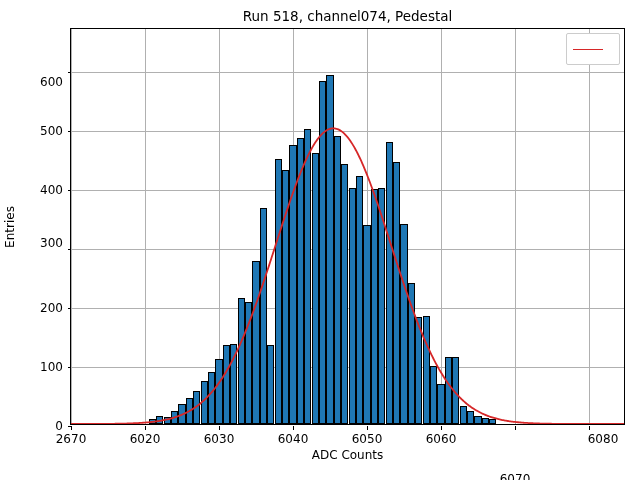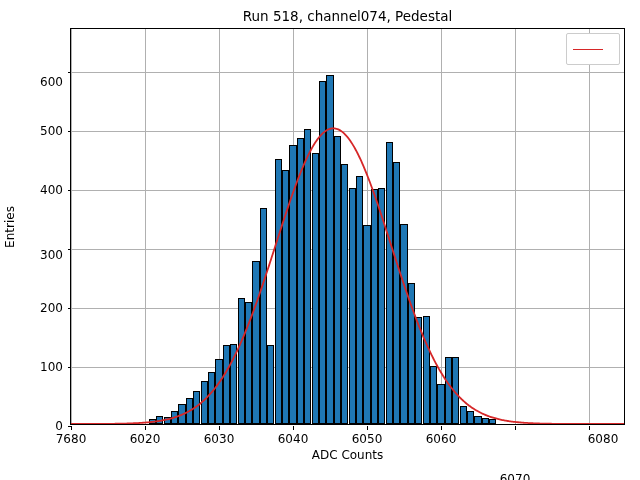--- a/index.html
+++ b/index.html
@@ -141,21 +141,21 @@
           <div class="bar" style="left: 410.7px; width: 7.4px; height: 6.49851px; background: rgb(31, 119, 180); border-color: rgb(0, 0, 0);"></div>
           <div class="bar" style="left: 418.1px; width: 7.4px; height: 4.72619px; background: rgb(31, 119, 180); border-color: rgb(0, 0, 0);"></div>
         </div>
       <svg id="fitsvg" viewBox="0 0 555 397" preserveAspectRatio="none">
         <path id="fitpath" fill="none" stroke="#d62728" stroke-width="1.8" vector-effect="non-scaling-stroke" d="M0.00 396.99 L0.93 396.99 L1.85 396.99 L2.77 396.99 L3.70 396.99 L4.63 396.99 L5.55 396.99 L6.48 396.98 L7.40 396.98 L8.32 396.98 L9.25 396.98 L10.18 396.98 L11.10 396.98 L12.03 396.98 L12.95 396.97 L13.88 396.97 L14.80 396.97 L15.72 396.97 L16.65 396.97 L17.58 396.96 L18.50 396.96 L19.43 396.96 L20.35 396.96 L21.27 396.95 L22.20 396.95 L23.13 396.95 L24.05 396.94 L24.97 396.94 L25.90 396.94 L26.82 396.93 L27.75 396.93 L28.68 396.92 L29.60 396.92 L30.52 396.91 L31.45 396.90 L32.38 396.90 L33.30 396.89 L34.23 396.88 L35.15 396.88 L36.08 396.87 L37.00 396.86 L37.92 396.85 L38.85 396.84 L39.77 396.83 L40.70 396.82 L41.63 396.81 L42.55 396.80 L43.48 396.79 L44.40 396.77 L45.32 396.76 L46.25 396.74 L47.18 396.73 L48.10 396.71 L49.02 396.69 L49.95 396.67 L50.87 396.65 L51.80 396.63 L52.73 396.61 L53.65 396.59 L54.57 396.56 L55.50 396.54 L56.43 396.51 L57.35 396.48 L58.27 396.45 L59.20 396.42 L60.13 396.38 L61.05 396.35 L61.98 396.31 L62.90 396.27 L63.83 396.23 L64.75 396.19 L65.67 396.14 L66.60 396.09 L67.53 396.04 L68.45 395.99 L69.38 395.93 L70.30 395.87 L71.22 395.81 L72.15 395.75 L73.07 395.68 L74.00 395.61 L74.93 395.53 L75.85 395.45 L76.78 395.37 L77.70 395.29 L78.63 395.20 L79.55 395.10 L80.47 395.00 L81.40 394.90 L82.33 394.79 L83.25 394.68 L84.17 394.56 L85.10 394.44 L86.03 394.31 L86.95 394.17 L87.88 394.03 L88.80 393.88 L89.72 393.73 L90.65 393.57 L91.58 393.40 L92.50 393.22 L93.42 393.04 L94.35 392.85 L95.27 392.65 L96.20 392.45 L97.13 392.23 L98.05 392.01 L98.98 391.78 L99.90 391.53 L100.83 391.28 L101.75 391.02 L102.67 390.75 L103.60 390.46 L104.52 390.17 L105.45 389.86 L106.38 389.54 L107.30 389.21 L108.23 388.87 L109.15 388.52 L110.08 388.15 L111.00 387.77 L111.92 387.37 L112.85 386.96 L113.77 386.53 L114.70 386.09 L115.63 385.63 L116.55 385.16 L117.48 384.67 L118.40 384.17 L119.33 383.64 L120.25 383.10 L121.17 382.54 L122.10 381.96 L123.03 381.37 L123.95 380.75 L124.88 380.11 L125.80 379.45 L126.72 378.77 L127.65 378.07 L128.57 377.35 L129.50 376.61 L130.42 375.84 L131.35 375.05 L132.28 374.24 L133.20 373.40 L134.13 372.54 L135.05 371.65 L135.97 370.74 L136.90 369.80 L137.82 368.83 L138.75 367.84 L139.67 366.82 L140.60 365.78 L141.53 364.70 L142.45 363.60 L143.38 362.47 L144.30 361.30 L145.22 360.11 L146.15 358.89 L147.08 357.64 L148.00 356.36 L148.92 355.05 L149.85 353.70 L150.78 352.33 L151.70 350.92 L152.63 349.48 L153.55 348.01 L154.47 346.50 L155.40 344.96 L156.33 343.39 L157.25 341.79 L158.17 340.15 L159.10 338.48 L160.03 336.77 L160.95 335.04 L161.88 333.26 L162.80 331.46 L163.72 329.61 L164.65 327.74 L165.58 325.83 L166.50 323.89 L167.43 321.91 L168.35 319.90 L169.28 317.86 L170.20 315.78 L171.13 313.67 L172.05 311.53 L172.97 309.35 L173.90 307.15 L174.82 304.91 L175.75 302.63 L176.68 300.33 L177.60 298.00 L178.53 295.63 L179.45 293.24 L180.38 290.82 L181.30 288.36 L182.22 285.88 L183.15 283.38 L184.07 280.84 L185.00 278.28 L185.93 275.69 L186.85 273.08 L187.78 270.45 L188.70 267.79 L189.63 265.11 L190.55 262.41 L191.47 259.69 L192.40 256.95 L193.32 254.19 L194.25 251.42 L195.18 248.63 L196.10 245.82 L197.02 243.00 L197.95 240.17 L198.88 237.33 L199.80 234.48 L200.73 231.61 L201.65 228.75 L202.57 225.87 L203.50 222.99 L204.43 220.11 L205.35 217.23 L206.27 214.34 L207.20 211.46 L208.13 208.58 L209.05 205.70 L209.98 202.83 L210.90 199.97 L211.82 197.12 L212.75 194.27 L213.68 191.44 L214.60 188.62 L215.52 185.82 L216.45 183.04 L217.38 180.27 L218.30 177.53 L219.23 174.81 L220.15 172.11 L221.07 169.43 L222.00 166.79 L222.93 164.17 L223.85 161.58 L224.78 159.03 L225.70 156.51 L226.63 154.02 L227.55 151.57 L228.47 149.16 L229.40 146.79 L230.32 144.47 L231.25 142.18 L232.18 139.94 L233.10 137.75 L234.03 135.61 L234.95 133.52 L235.88 131.47 L236.80 129.48 L237.72 127.55 L238.65 125.67 L239.57 123.85 L240.50 122.08 L241.43 120.38 L242.35 118.73 L243.28 117.15 L244.20 115.63 L245.13 114.17 L246.05 112.78 L246.97 111.46 L247.90 110.20 L248.82 109.01 L249.75 107.89 L250.67 106.84 L251.60 105.87 L252.53 104.96 L253.45 104.12 L254.38 103.36 L255.30 102.67 L256.23 102.06 L257.15 101.52 L258.07 101.05 L259.00 100.66 L259.93 100.35 L260.85 100.11 L261.78 99.94 L262.70 99.86 L263.63 99.85 L264.55 99.91 L265.48 100.05 L266.40 100.27 L267.32 100.56 L268.25 100.93 L269.18 101.37 L270.10 101.89 L271.02 102.48 L271.95 103.15 L272.88 103.89 L273.80 104.70 L274.73 105.59 L275.65 106.55 L276.57 107.58 L277.50 108.67 L278.43 109.84 L279.35 111.08 L280.27 112.38 L281.20 113.75 L282.13 115.19 L283.05 116.69 L283.98 118.26 L284.90 119.88 L285.82 121.57 L286.75 123.32 L287.68 125.12 L288.60 126.99 L289.52 128.91 L290.45 130.88 L291.38 132.91 L292.30 134.98 L293.22 137.11 L294.15 139.29 L295.07 141.52 L296.00 143.79 L296.93 146.10 L297.85 148.46 L298.77 150.85 L299.70 153.29 L300.63 155.77 L301.55 158.28 L302.48 160.82 L303.40 163.40 L304.32 166.01 L305.25 168.65 L306.18 171.31 L307.10 174.00 L308.03 176.72 L308.95 179.46 L309.88 182.22 L310.80 185.00 L311.72 187.79 L312.65 190.61 L313.57 193.43 L314.50 196.27 L315.43 199.12 L316.35 201.98 L317.27 204.85 L318.20 207.73 L319.13 210.61 L320.05 213.49 L320.98 216.37 L321.90 219.26 L322.82 222.14 L323.75 225.02 L324.67 227.89 L325.60 230.77 L326.53 233.63 L327.45 236.48 L328.38 239.33 L329.30 242.17 L330.22 244.99 L331.15 247.80 L332.08 250.59 L333.00 253.37 L333.93 256.14 L334.85 258.88 L335.77 261.61 L336.70 264.32 L337.62 267.00 L338.55 269.67 L339.48 272.31 L340.40 274.92 L341.32 277.52 L342.25 280.09 L343.17 282.63 L344.10 285.14 L345.03 287.63 L345.95 290.09 L346.88 292.53 L347.80 294.93 L348.72 297.30 L349.65 299.64 L350.58 301.96 L351.50 304.24 L352.43 306.49 L353.35 308.70 L354.27 310.89 L355.20 313.04 L356.13 315.16 L357.05 317.25 L357.98 319.30 L358.90 321.32 L359.82 323.31 L360.75 325.26 L361.67 327.18 L362.60 329.06 L363.53 330.91 L364.45 332.73 L365.38 334.51 L366.30 336.26 L367.22 337.98 L368.15 339.66 L369.08 341.31 L370.00 342.92 L370.93 344.50 L371.85 346.05 L372.77 347.57 L373.70 349.05 L374.63 350.50 L375.55 351.91 L376.48 353.30 L377.40 354.65 L378.32 355.97 L379.25 357.27 L380.18 358.53 L381.10 359.76 L382.03 360.96 L382.95 362.13 L383.88 363.27 L384.80 364.38 L385.72 365.46 L386.65 366.52 L387.57 367.54 L388.50 368.54 L389.43 369.52 L390.35 370.46 L391.27 371.38 L392.20 372.28 L393.13 373.15 L394.05 373.99 L394.98 374.81 L395.90 375.61 L396.82 376.38 L397.75 377.14 L398.68 377.86 L399.60 378.57 L400.53 379.25 L401.45 379.92 L402.38 380.56 L403.30 381.18 L404.23 381.79 L405.15 382.37 L406.07 382.94 L407.00 383.48 L407.93 384.01 L408.85 384.52 L409.77 385.02 L410.70 385.50 L411.63 385.96 L412.55 386.40 L413.48 386.83 L414.40 387.25 L415.32 387.65 L416.25 388.04 L417.18 388.41 L418.10 388.77 L419.02 389.11 L419.95 389.45 L420.88 389.77 L421.80 390.08 L422.73 390.38 L423.65 390.66 L424.57 390.94 L425.50 391.21 L426.43 391.46 L427.35 391.71 L428.27 391.94 L429.20 392.17 L430.13 392.39 L431.05 392.59 L431.97 392.79 L432.90 392.99 L433.82 393.17 L434.75 393.35 L435.68 393.52 L436.60 393.68 L437.52 393.84 L438.45 393.99 L439.38 394.13 L440.30 394.27 L441.23 394.40 L442.15 394.52 L443.07 394.64 L444.00 394.76 L444.93 394.87 L445.85 394.97 L446.78 395.07 L447.70 395.17 L448.63 395.26 L449.55 395.35 L450.47 395.43 L451.40 395.51 L452.32 395.59 L453.25 395.66 L454.18 395.73 L455.10 395.79 L456.02 395.85 L456.95 395.91 L457.88 395.97 L458.80 396.03 L459.73 396.08 L460.65 396.13 L461.57 396.17 L462.50 396.22 L463.42 396.26 L464.35 396.30 L465.28 396.34 L466.20 396.37 L467.13 396.41 L468.05 396.44 L468.97 396.47 L469.90 396.50 L470.83 396.53 L471.75 396.55 L472.68 396.58 L473.60 396.60 L474.52 396.63 L475.45 396.65 L476.37 396.67 L477.30 396.69 L478.23 396.70 L479.15 396.72 L480.07 396.74 L481.00 396.75 L481.92 396.77 L482.85 396.78 L483.78 396.79 L484.70 396.81 L485.63 396.82 L486.55 396.83 L487.47 396.84 L488.40 396.85 L489.33 396.86 L490.25 396.87 L491.18 396.87 L492.10 396.88 L493.02 396.89 L493.95 396.90 L494.88 396.90 L495.80 396.91 L496.73 396.91 L497.65 396.92 L498.57 396.92 L499.50 396.93 L500.42 396.93 L501.35 396.94 L502.28 396.94 L503.20 396.95 L504.13 396.95 L505.05 396.95 L505.97 396.96 L506.90 396.96 L507.83 396.96 L508.75 396.96 L509.68 396.97 L510.60 396.97 L511.52 396.97 L512.45 396.97 L513.38 396.97 L514.30 396.98 L515.23 396.98 L516.15 396.98 L517.07 396.98 L518.00 396.98 L518.93 396.98 L519.85 396.98 L520.77 396.99 L521.70 396.99 L522.63 396.99 L523.55 396.99 L524.48 396.99 L525.40 396.99 L526.33 396.99 L527.25 396.99 L528.17 396.99 L529.10 396.99 L530.02 396.99 L530.95 396.99 L531.88 396.99 L532.80 396.99 L533.73 396.99 L534.65 397.00 L535.57 397.00 L536.50 397.00 L537.43 397.00 L538.35 397.00 L539.27 397.00 L540.20 397.00 L541.13 397.00 L542.05 397.00 L542.98 397.00 L543.90 397.00 L544.83 397.00 L545.75 397.00 L546.67 397.00 L547.60 397.00 L548.52 397.00 L549.45 397.00 L550.38 397.00 L551.30 397.00 L552.23 397.00 L553.15 397.00 L554.07 397.00 L555.00 397.00"></path>
       </svg>
     </div>
 
     <div id="ticklayer">
         <div class="tickx" style="left: 0px;"></div>
-        <div class="xlab" style="left: 0px;">7680</div>
+        <div class="xlab" style="left: 0px;">2670</div>
         <div class="tickx" style="left: 74px;"></div>
         <div class="xlab" style="left: 74px;">6020</div>
         <div class="tickx" style="left: 148px;"></div>
         <div class="xlab" style="left: 148px;">6030</div>
         <div class="tickx" style="left: 222px;"></div>
         <div class="xlab" style="left: 222px;">6040</div>
         <div class="tickx" style="left: 296px;"></div>
         <div class="xlab" style="left: 296px;">6050</div>
         <div class="tickx" style="left: 370px;"></div>
         <div class="xlab" style="left: 370px;">6060</div>
@@ -163,21 +163,21 @@
         <div class="xlab" style="left: 444px; margin-top: 40px;">6070</div>
         <div class="tickx" style="left: 518px;"></div>
         <div class="xlab" style="left: 532px;">6080</div>
         <div class="ticky" style="top: 397px;"></div>
         <div class="ylab" style="top: 397px;">0</div>
         <div class="ticky" style="top: 337.923px;"></div>
         <div class="ylab" style="top: 337.923px;">100</div>
         <div class="ticky" style="top: 278.845px;"></div>
         <div class="ylab" style="top: 278.845px;">200</div>
         <div class="ticky" style="top: 219.768px;"></div>
-        <div class="ylab" style="top: 226px;">300</div>
+        <div class="ylab" style="top: 214px;">300</div>
         <div class="ticky" style="top: 160.69px;"></div>
         <div class="ylab" style="top: 160.69px;">400</div>
         <div class="ticky" style="top: 101.613px;"></div>
         <div class="ylab" style="top: 101.613px;">500</div>
         <div class="ticky" style="top: 42.5357px;"></div>
         <div class="ylab" style="top: 53px;">600</div>
       </div>
 
     <div id="legend">
       <div class="lgrow">

